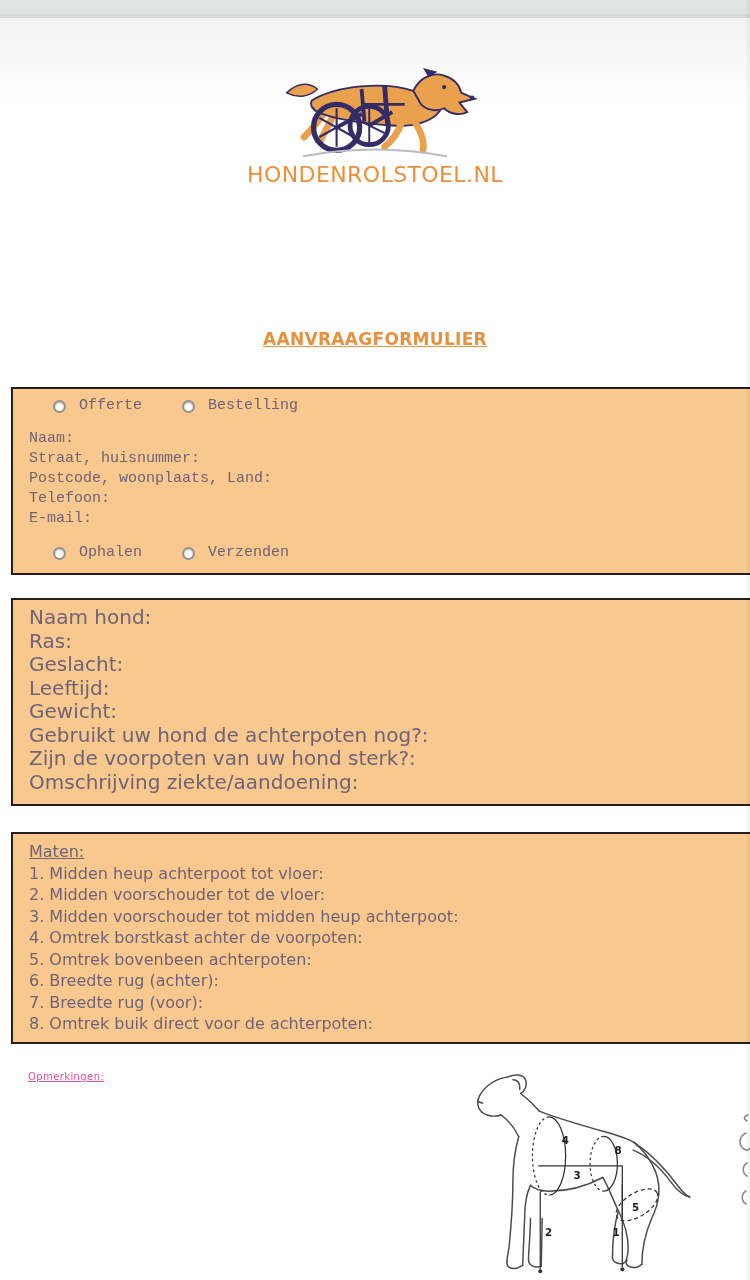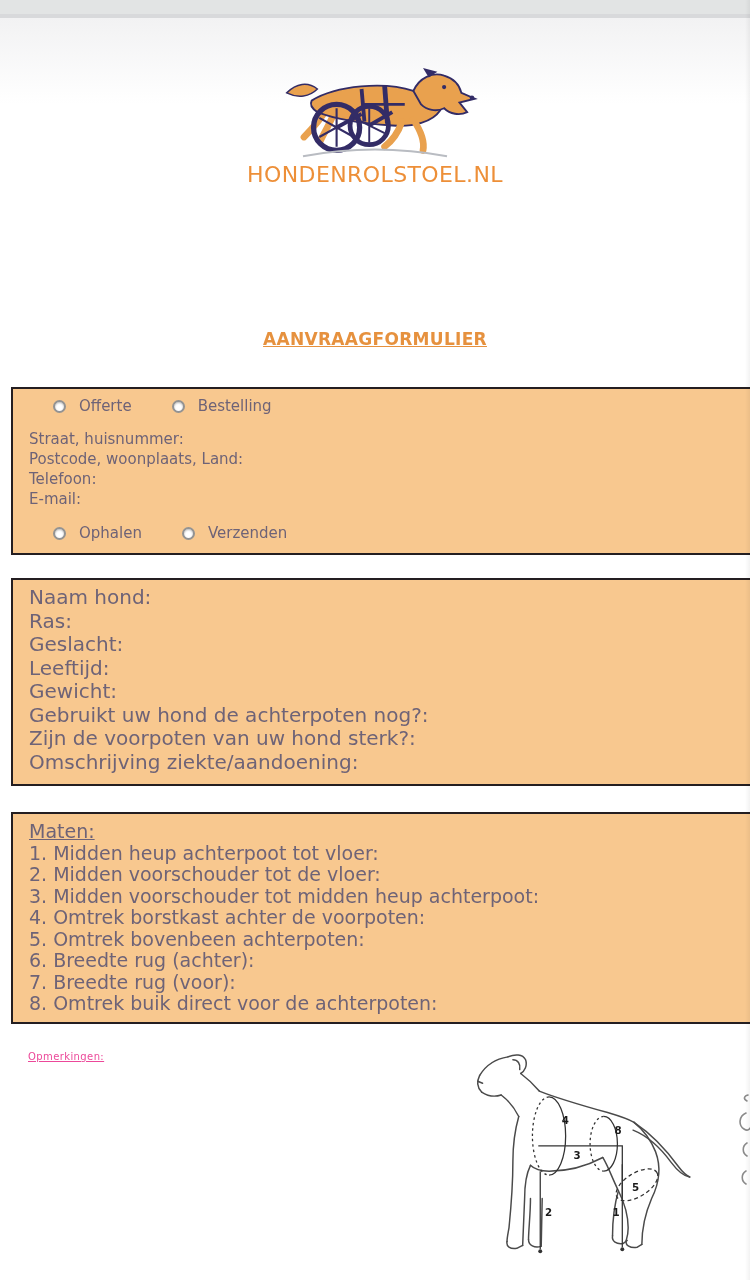--- a/index.html
+++ b/index.html
@@ -14,30 +14,30 @@
   .header { text-align:center; padding-top:48px; }
   .logo-svg { display:block; margin:0 auto; }
   .brand { font-size:22px; font-weight:normal; color:#ed8f38; letter-spacing:0.4px; margin-top:0px; }
 
   .form-title-wrap { text-align:center; margin-top:142px; }
   .form-title { display:inline-block; font-size:17px; font-weight:bold; color:#e6913e;
     text-decoration:underline; letter-spacing:0.3px; }
 
   .box { margin-left:11px; width:739px; background:#f8c88f;
     border:2px solid #241e21; border-right:none; color:#6e6377; }
-  .box1 { margin-top:38px; padding:7px 10px 10px 16px; font-size:15px; }
+  .box1 { margin-top:38px; padding:7px 10px 10px 16px; font-size:15px;font-family:Liberation Mono, monospace; }
   .radio-row { padding-left:24px; height:20px; line-height:20px; display:flex; align-items:center; }
   .radio-row.second { margin-top:14px; }
   .radio { display:inline-block; width:13px; height:13px; border:2px solid #939393;
     border-radius:50%; background:#fff; box-shadow:inset 0 1px 2px rgba(0,0,0,0.28);
     margin-right:13px; flex:0 0 auto; }
   .radio-label { margin-right:40px; }
   .fields1 { margin-top:13px; line-height:20px; }
   .box2 { margin-top:23px; padding:6px 10px 10px 16px; font-size:20px; line-height:23.5px; }
-  .box3 { margin-top:26px; padding:7px 10px 7px 16px; font-size:19px; line-height:21.5px; }
+  .box3 { margin-top:26px; padding:7px 10px 7px 16px; font-size:16px; line-height:21.5px; }
   .maten-heading { text-decoration:underline; }
 
   .footer { position:relative; margin-top:27px; height:215px; }
   .remarks-link { position:absolute; left:28px; top:0; font-size:10px; color:#ec4899;
     text-decoration:underline; letter-spacing:0.4px; cursor:pointer; }
   .diagram { position:absolute; left:466px; top:0; }
   .edge-sketch { position:absolute; right:0; top:40px; }
   .right-shade { position:absolute; top:0; right:0; width:5px; height:1280px;
     background:linear-gradient(to right, rgba(0,0,0,0), rgba(0,0,0,0.05)); z-index:2; pointer-events:none; }
 </style>
@@ -91,20 +91,21 @@
   </div>
 
   <div class="box box1">
     <div class="radio-row">
       <span class="radio"></span>
       <span class="radio-label">Offerte</span>
       <span class="radio"></span>
       <span class="radio-label">Bestelling</span>
     </div>
     <div class="fields1">
+      <div>Naam:</div>
       <div>Straat, huisnummer:</div>
       <div>Postcode, woonplaats, Land:</div>
       <div>Telefoon:</div>
       <div>E-mail:</div>
     </div>
     <div class="radio-row second">
       <span class="radio"></span>
       <span class="radio-label">Ophalen</span>
       <span class="radio"></span>
       <span class="radio-label">Verzenden</span>

